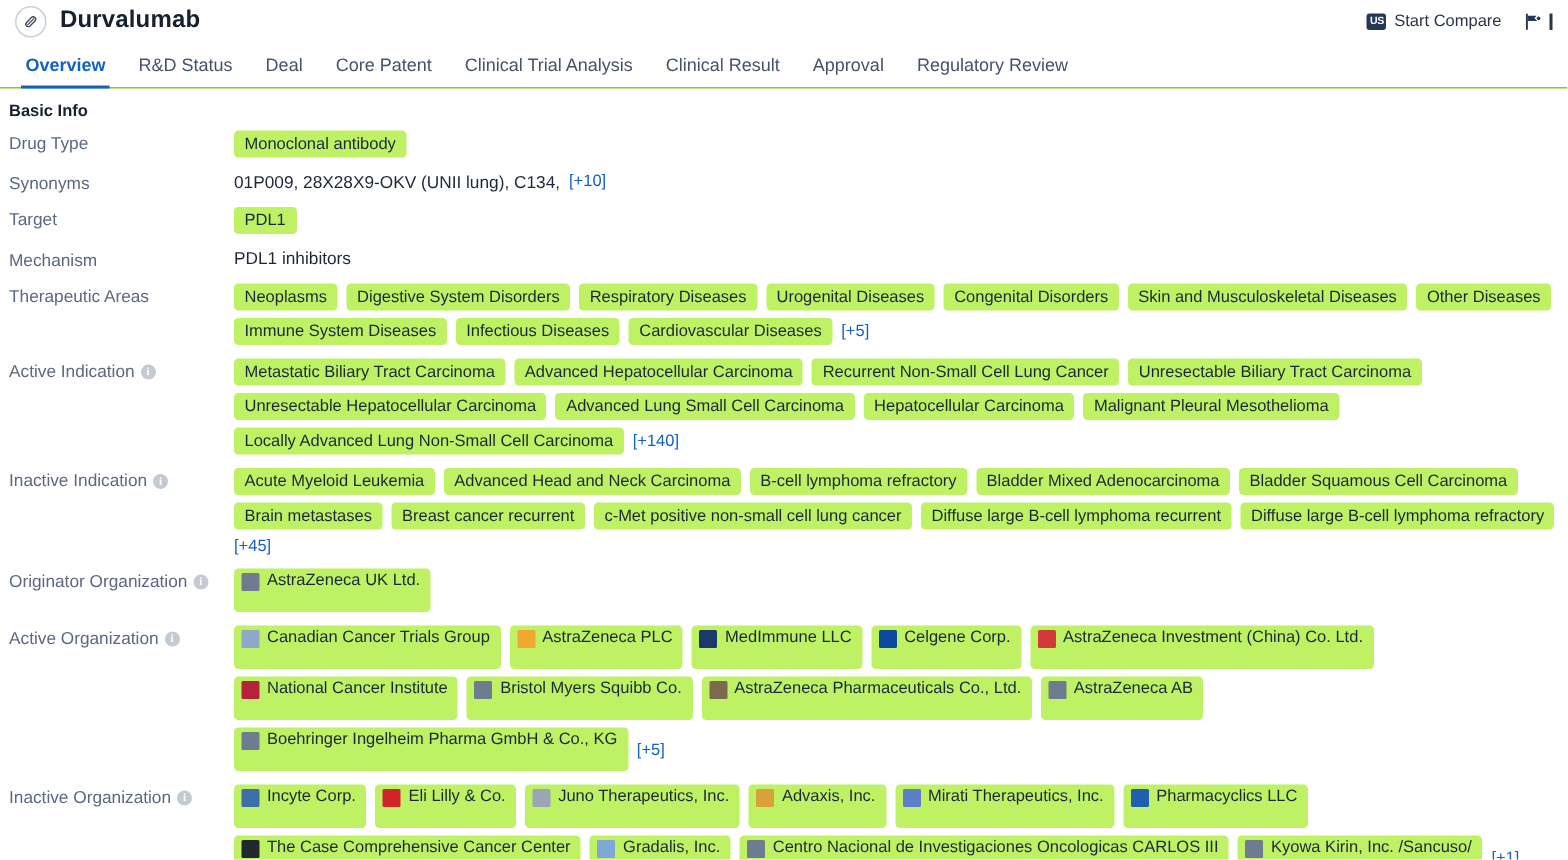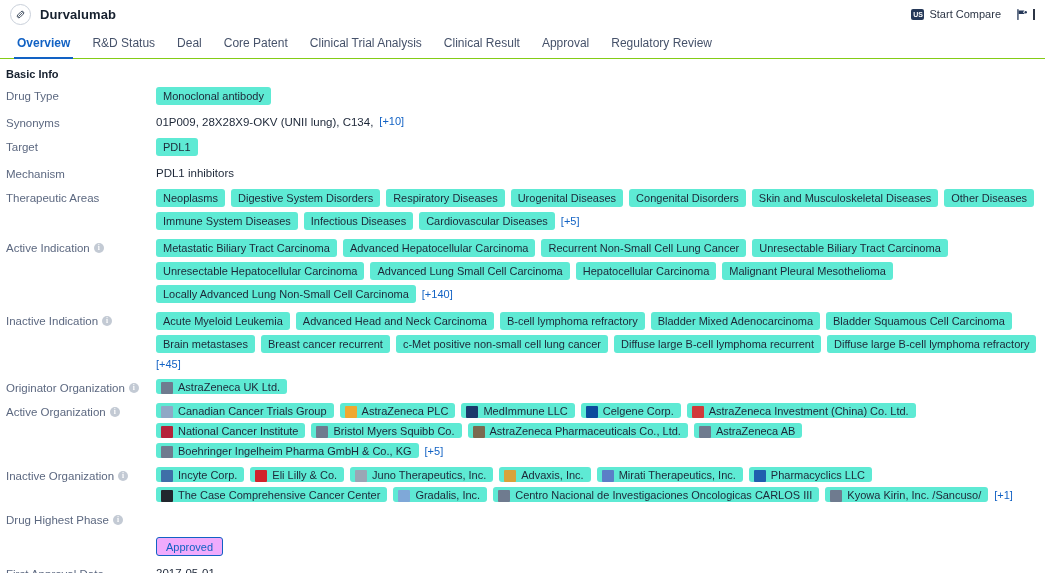--- a/index.html
+++ b/index.html
@@ -30,21 +30,21 @@
     border-radius: 50%;
     border: 1px solid #c9d0da;
     display: flex;
     align-items: center;
     justify-content: center;
     flex: 0 0 auto;
     color: #3d4a5c;
     font-size: 11px;
   }
   .drug-title {
-    font-size: 13px;
+    font-size: 16px;
     font-weight: bold;
     color: #16202e;
     margin-left: 9px;
     letter-spacing: .1px;
   }
   .header-right {
     margin-left: auto;
     display: flex;
     align-items: center;
     gap: 14px;
@@ -163,34 +163,34 @@
     min-width: 0;
   }
   .plain-text {
     font-size: 11.5px;
     color: #1d2738;
     padding-top: 2px;
   }
 
   
   .chip {
-    background: #5eead4;
+    background: #bef264;
     border-radius: 3px;
     padding: 2.5px 7px;
     font-size: 11px;
     color: #1d2738;
     white-space: nowrap;
     line-height: 13px;
     cursor: pointer;
   }
   .chip.org {
     display: inline-flex;
     align-items: center;
     gap: 5px;
-    padding: 2px 7px 0 5px;
+    padding: 2px 7px 14px 5px;
   }
   .more-link {
     color: #1262c4;
     font-size: 11px;
     cursor: pointer;
     white-space: nowrap;
   }
   .approved-badge {
     border: 1px solid #1262c4;
     color: #1262c4;

